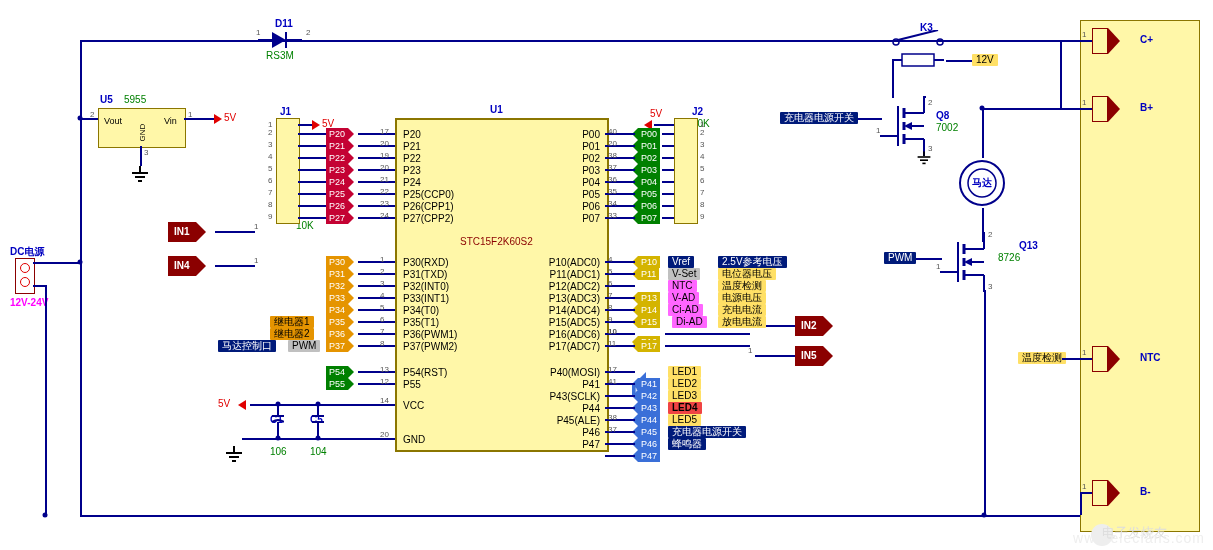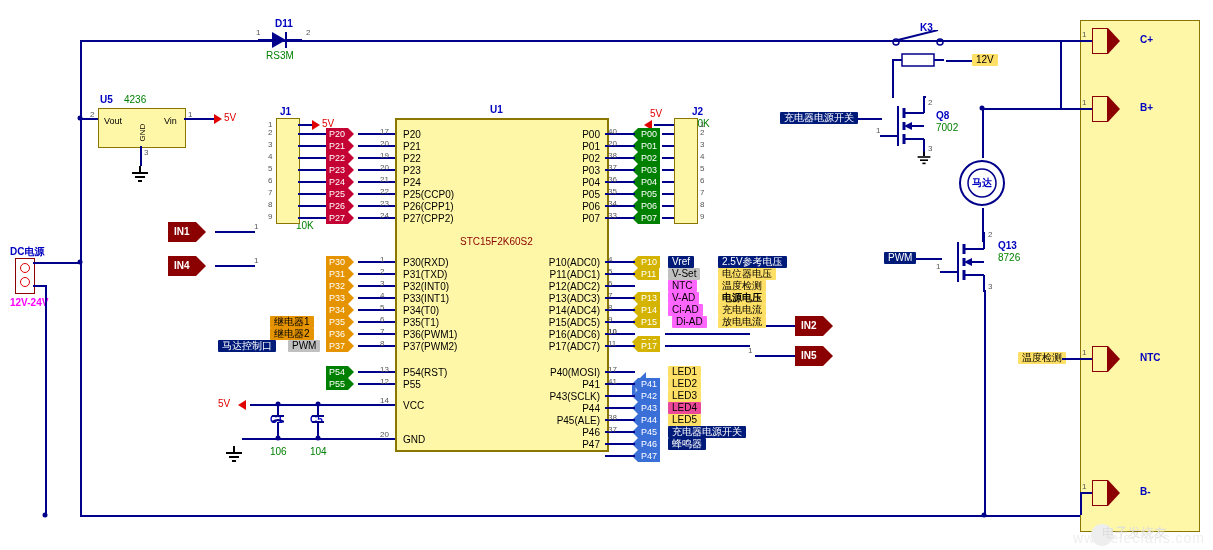--- a/index.html
+++ b/index.html
@@ -76,21 +76,21 @@
     <line x1="28" y1="4" x2="28" y2="20" stroke="#00008B" stroke-width="2"></line>
     <line x1="28" y1="12" x2="44" y2="12" stroke="#00008B" stroke-width="2"></line>
   </svg>
   <div class="label blue" style="left:275px;top:18px">D11</div>
   <div class="label green" style="left:266px;top:50px">RS3M</div>
   <div class="pin-num" style="left:256px;top:28px">1</div>
   <div class="pin-num" style="left:306px;top:28px">2</div>
 
   <div class="yellow-block" style="left:98px;top:108px;width:86px;height:38px"></div>
   <div class="label blue" style="left:100px;top:94px">U5</div>
-  <div class="label green" style="left:124px;top:94px">4236</div>
+  <div class="label green" style="left:124px;top:94px">5955</div>
   <div class="label" style="left:104px;top:116px;font-size:9px">Vout</div>
   <div class="label" style="left:164px;top:116px;font-size:9px">Vin</div>
   <div class="label" style="left:134px;top:128px;font-size:8px;transform:rotate(-90deg)">GND</div>
   <div class="pin-num" style="left:90px;top:110px">2</div>
   <div class="pin-num" style="left:188px;top:110px">1</div>
   <div class="pin-num" style="left:144px;top:148px">3</div>
   <div class="wire" style="left:184px;top:118px;width:30px;height:2px"></div>
   <div class="vtri" style="left:214px;top:114px"></div>
   <div class="label" style="left:224px;top:112px;color:#E00000">5V</div>
   <div class="wire" style="left:80px;top:118px;width:18px;height:2px"></div>
@@ -257,21 +257,21 @@
     <line x1="24" y1="26" x2="24" y2="34" stroke="#00008B" stroke-width="3"></line>
     <line x1="24" y1="38" x2="24" y2="48" stroke="#00008B" stroke-width="3"></line>
     <line x1="24" y1="17" x2="44" y2="17" stroke="#00008B" stroke-width="2"></line>
     <line x1="24" y1="43" x2="44" y2="43" stroke="#00008B" stroke-width="2"></line>
     <line x1="44" y1="0" x2="44" y2="17" stroke="#00008B" stroke-width="2"></line>
     <line x1="44" y1="43" x2="44" y2="60" stroke="#00008B" stroke-width="2"></line>
     <polygon points="24,30 32,26 32,34" fill="#00008B"></polygon>
     <line x1="32" y1="30" x2="44" y2="30" stroke="#00008B" stroke-width="2"></line>
     <line x1="0" y1="40" x2="18" y2="40" stroke="#00008B" stroke-width="2"></line>
   </svg>
-  <div class="label blue" style="left:998px;top:240px">Q13</div>
+  <div class="label blue" style="left:1019px;top:240px">Q13</div>
   <div class="label green" style="left:998px;top:252px">8726</div>
   <div class="pin-num" style="left:988px;top:230px">2</div>
   <div class="pin-num" style="left:936px;top:262px">1</div>
   <div class="pin-num" style="left:988px;top:282px">3</div>
   <div class="tagbox dark" style="left:884px;top:252px">
       <div class="inner" style="background:#001a7a;color:#fff">PWM</div>
     </div>
   <div class="wire" style="left:916px;top:258px;width:26px;height:2px"></div>
   <div class="wire" style="left:984px;top:290px;width:2px;height:225px"></div>
   <div class="dot" style="left:984px;top:515px"></div>
@@ -585,21 +585,21 @@
     <div class="tagbox" style="left: 668px; top: 280px;">
       <div class="inner" style="background: rgb(255, 102, 255);">NTC</div>
     </div>
     <div class="tagbox" style="left: 718px; top: 280px;">
       <div class="inner" style="background: rgb(255, 224, 102);">温度检测</div>
     </div>
     <div class="tagbox" style="left: 668px; top: 292px;">
       <div class="inner" style="background: rgb(255, 102, 255);">V-AD</div>
     </div>
     <div class="tagbox" style="left: 718px; top: 292px;">
-      <div class="inner" style="background: rgb(255, 224, 102); font-weight: bold;">电源电压</div>
+      <div class="inner" style="background: rgb(255, 224, 102);">电源电压</div>
     </div>
     <div class="tagbox" style="left: 668px; top: 304px;">
       <div class="inner" style="background: rgb(255, 102, 255);">Ci-AD</div>
     </div>
     <div class="tagbox" style="left: 718px; top: 304px;">
       <div class="inner" style="background: rgb(255, 224, 102);">充电电流</div>
     </div>
     <div class="tagbox" style="left: 672px; top: 316px;">
       <div class="inner" style="background: rgb(255, 102, 255);">Di-AD</div>
     </div>
@@ -679,21 +679,21 @@
     <div class="tagbox" style="left: 668px; top: 366px;">
       <div class="inner" style="background: rgb(255, 224, 102);">LED1</div>
     </div>
     <div class="tagbox" style="left: 668px; top: 378px;">
       <div class="inner" style="background: rgb(255, 224, 102);">LED2</div>
     </div>
     <div class="tagbox" style="left: 668px; top: 390px;">
       <div class="inner" style="background: rgb(255, 224, 102);">LED3</div>
     </div>
     <div class="tagbox" style="left: 668px; top: 402px;">
-      <div class="inner" style="background: #ec4899;">LED4</div>
+      <div class="inner" style="background: #ef4444; font-weight: bold;">LED4</div>
     </div>
     <div class="tagbox" style="left: 668px; top: 414px;">
       <div class="inner" style="background: rgb(255, 224, 102);">LED5</div>
     </div>
     <div class="tagbox dark" style="left: 668px; top: 426px;">
       <div class="inner" style="background: rgb(0, 26, 122); color: rgb(255, 255, 255);">充电器电源开关</div>
     </div>
     <div class="tagbox dark" style="left: 668px; top: 438px;">
       <div class="inner" style="background: rgb(0, 26, 122); color: rgb(255, 255, 255);">蜂鸣器</div>
     </div>

